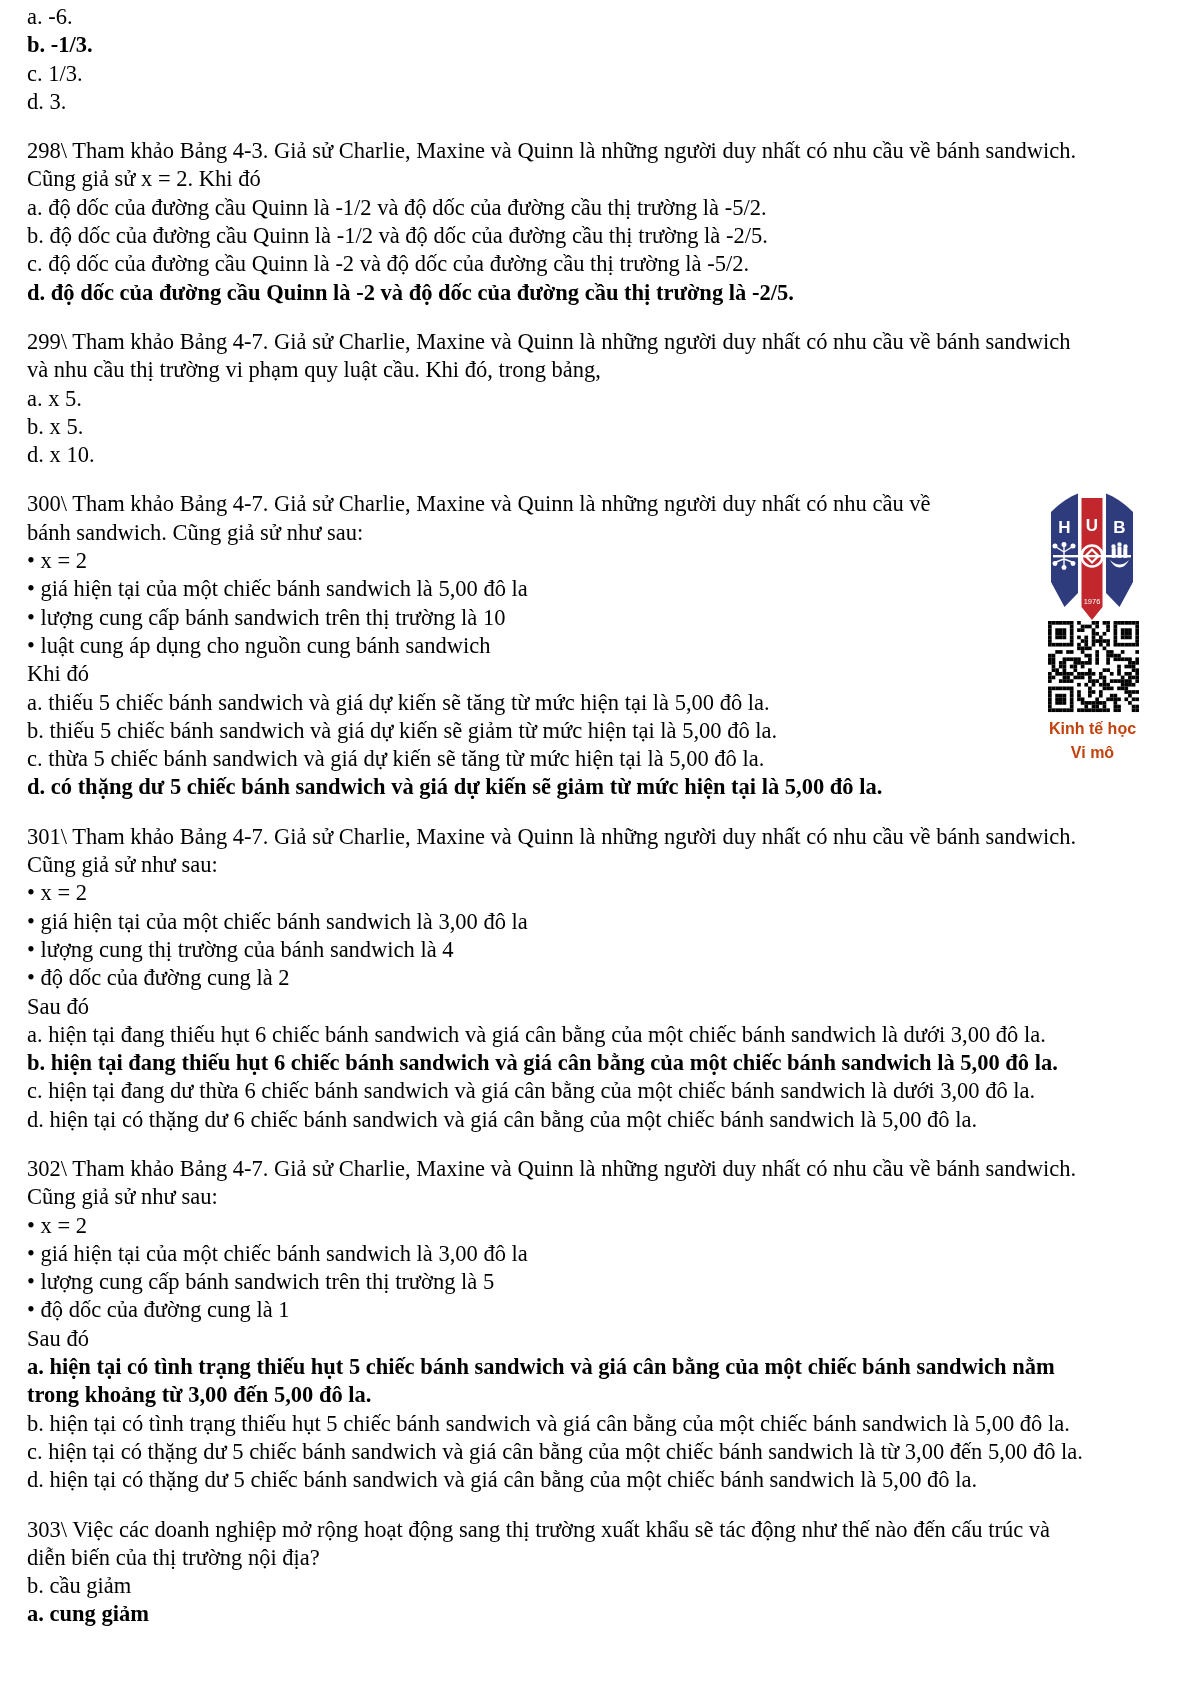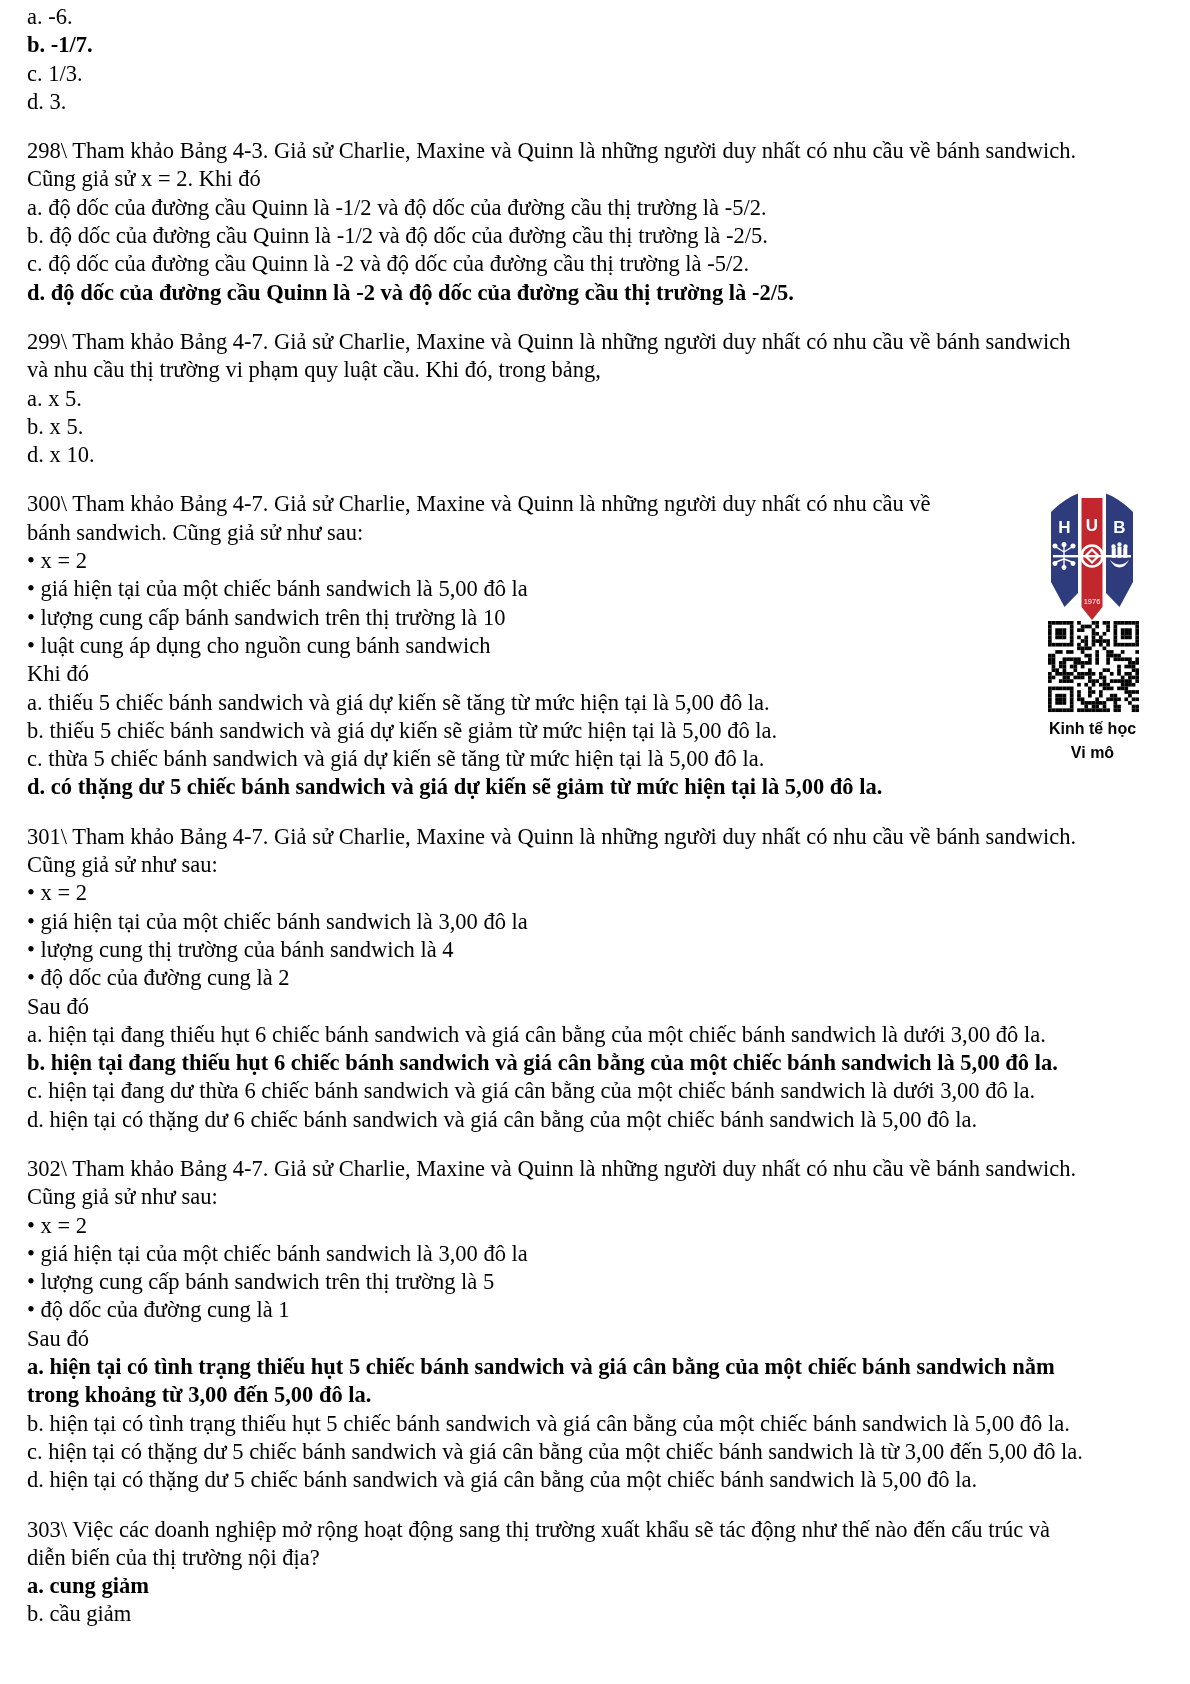--- a/index.html
+++ b/index.html
@@ -24,21 +24,21 @@
     font-family:"Liberation Sans","DejaVu Sans",sans-serif;font-weight:bold;
     font-size:16px;line-height:24px;
   }
 </style>
 </head>
 <body>
 
 <div class="text-column">
     <div class="block">
       <div class="line">a. -6.</div>
-      <div class="line bold">b. -1/7.</div>
+      <div class="line bold">b. -1/3.</div>
       <div class="line">c. 1/3.</div>
       <div class="line">d. 3.</div>
     </div>
     <div class="block">
       <div class="line">298\ Tham khảo Bảng 4-3. Giả sử Charlie, Maxine và Quinn là những người duy nhất có nhu cầu về bánh sandwich.</div>
       <div class="line">Cũng giả sử x = 2. Khi đó</div>
       <div class="line">a. độ dốc của đường cầu Quinn là -1/2 và độ dốc của đường cầu thị trường là -5/2.</div>
       <div class="line">b. độ dốc của đường cầu Quinn là -1/2 và độ dốc của đường cầu thị trường là -2/5.</div>
       <div class="line">c. độ dốc của đường cầu Quinn là -2 và độ dốc của đường cầu thị trường là -5/2.</div>
       <div class="line bold">d. độ dốc của đường cầu Quinn là -2 và độ dốc của đường cầu thị trường là -2/5.</div>
@@ -86,22 +86,22 @@
       <div class="line">Sau đó</div>
       <div class="line bold">a. hiện tại có tình trạng thiếu hụt 5 chiếc bánh sandwich và giá cân bằng của một chiếc bánh sandwich nằm</div>
       <div class="line bold">trong khoảng từ 3,00 đến 5,00 đô la.</div>
       <div class="line">b. hiện tại có tình trạng thiếu hụt 5 chiếc bánh sandwich và giá cân bằng của một chiếc bánh sandwich là 5,00 đô la.</div>
       <div class="line">c. hiện tại có thặng dư 5 chiếc bánh sandwich và giá cân bằng của một chiếc bánh sandwich là từ 3,00 đến 5,00 đô la.</div>
       <div class="line">d. hiện tại có thặng dư 5 chiếc bánh sandwich và giá cân bằng của một chiếc bánh sandwich là 5,00 đô la.</div>
     </div>
     <div class="block">
       <div class="line">303\ Việc các doanh nghiệp mở rộng hoạt động sang thị trường xuất khẩu sẽ tác động như thế nào đến cấu trúc và</div>
       <div class="line">diễn biến của thị trường nội địa?</div>
+      <div class="line">b. cầu giảm</div>
       <div class="line bold">a. cung giảm</div>
-      <div class="line">b. cầu giảm</div>
     </div>
   </div>
 
 <div class="side-area">
 
   <div class="logo-wrap">
     <svg width="88" height="132" viewBox="0 0 88 132" xmlns="http://www.w3.org/2000/svg">
 
       <path d="M3,23 C12,14 21,8 30,4.5 L30,104 L16.5,118 L3,93 Z" fill="#2e3b7d"></path>
 
@@ -470,18 +470,18 @@
         <rect x="50.96" y="87.36" width="3.69" height="3.69"></rect>
         <rect x="54.60" y="87.36" width="3.69" height="3.69"></rect>
         <rect x="58.24" y="87.36" width="3.69" height="3.69"></rect>
         <rect x="65.52" y="87.36" width="3.69" height="3.69"></rect>
         <rect x="69.16" y="87.36" width="3.69" height="3.69"></rect>
         <rect x="83.72" y="87.36" width="3.69" height="3.69"></rect>
         <rect x="87.36" y="87.36" width="3.69" height="3.69"></rect>
       </svg>
   </div>
 
-  <div class="caption" style="color: #000000;">
+  <div class="caption" style="color: #c2410c;">
     <div>Kinh tế học</div>
     <div>Vi mô</div>
   </div>
 
 </div>
 
 </body></html>

